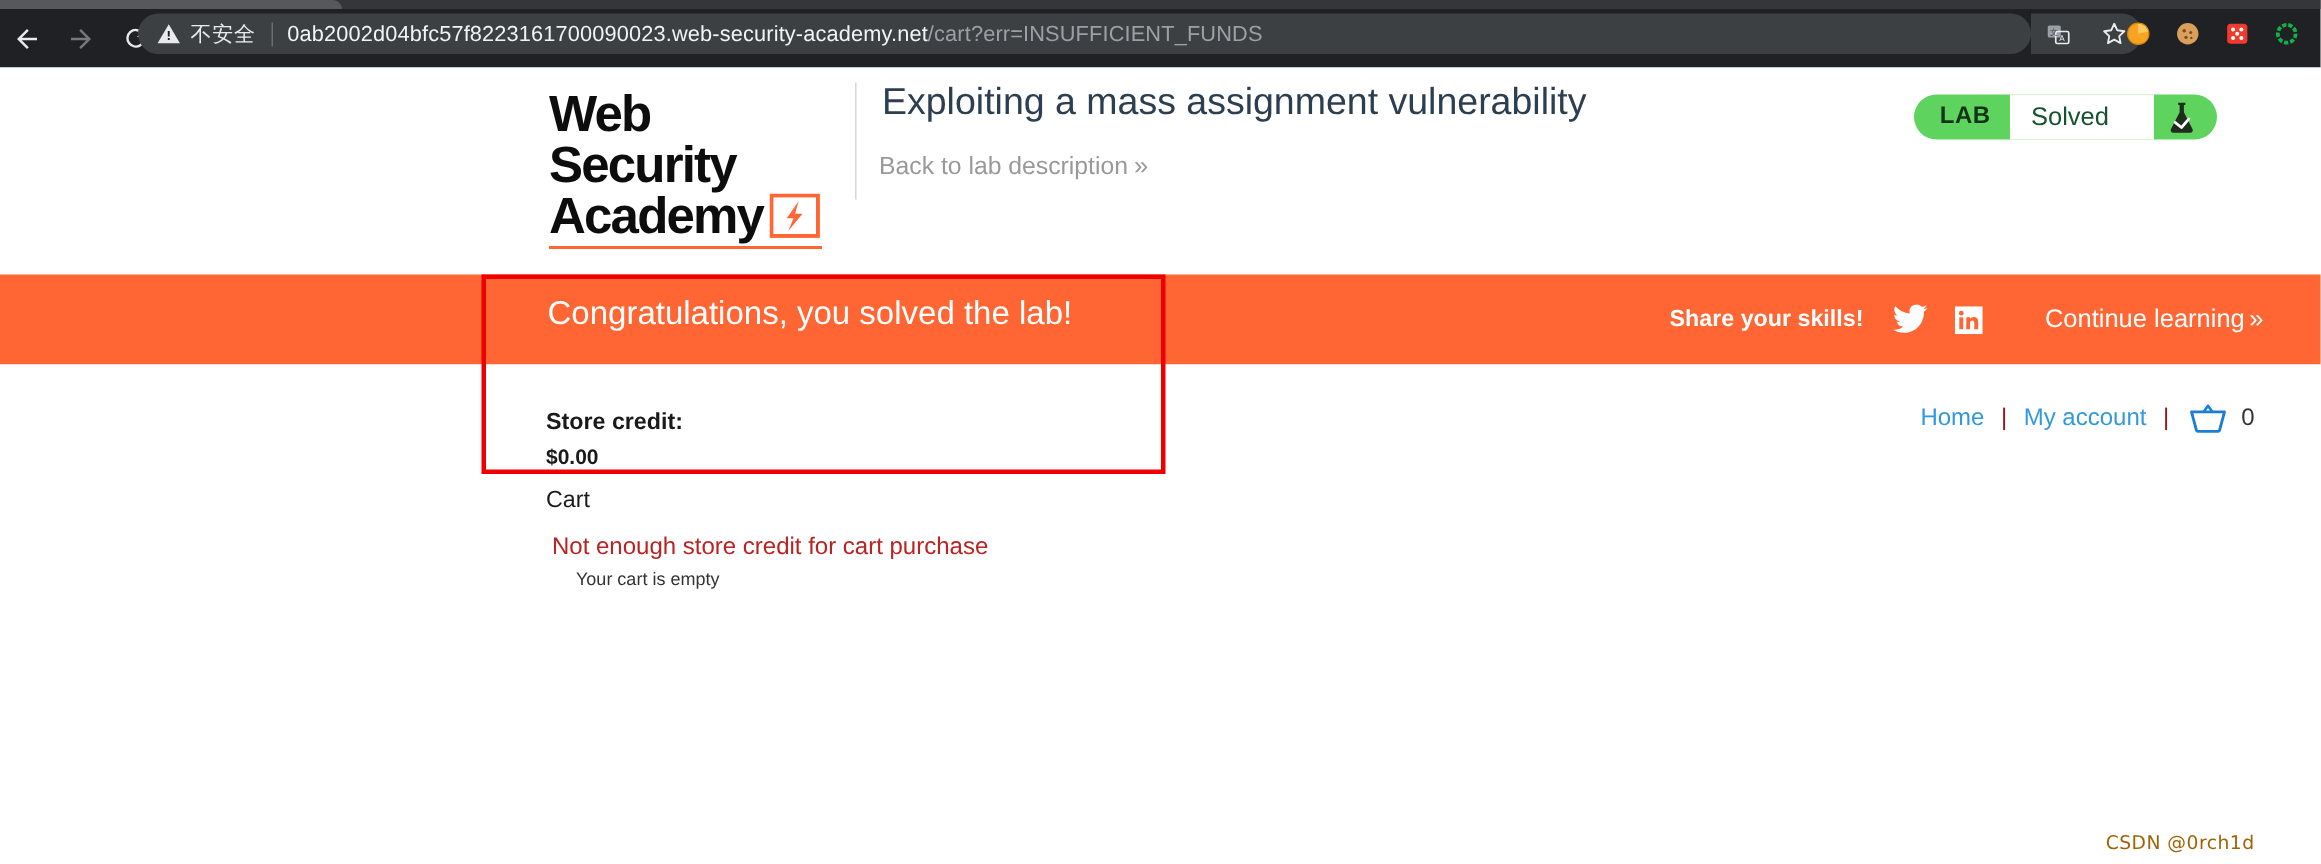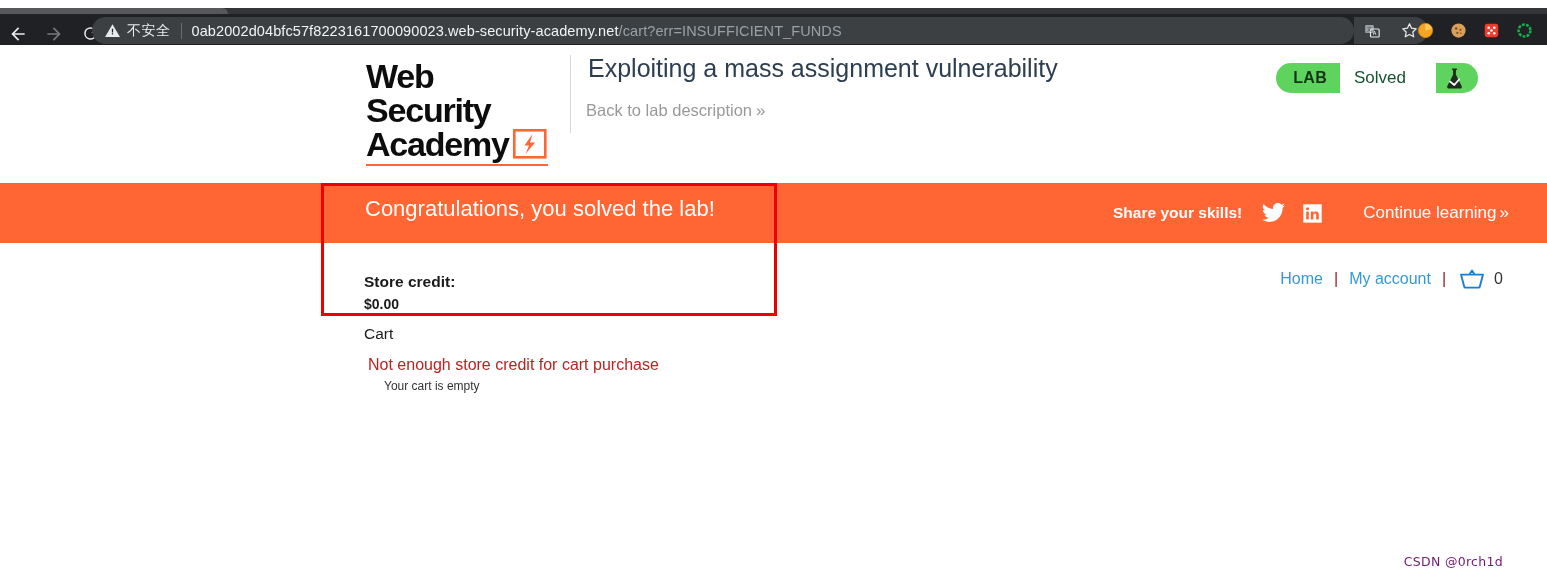--- a/index.html
+++ b/index.html
@@ -6,21 +6,21 @@
   html, body {
     width: 1547px;
     height: 576px;
     overflow: hidden;
     background: #ffffff;
     font-family: "Liberation Sans", sans-serif;
   }
 
   
   #browser-chrome {
-    position: absolute; left: 0; top: 8px;
+    position: absolute; left: 0; top: 0;
     width: 1547px; height: 45px;
     background: #202124;
   }
   #tab-strip {
     position: absolute; left: 0; top: 0;
     width: 1547px; height: 6px;
     background: #35363a;
   }
   #tab-strip .active-tab {
     position: absolute; left: 0; top: 0;
@@ -254,21 +254,21 @@
     left: 321px; top: 183px;
     width: 456px; height: 133px;
     border: 3px solid #ee0000;
     pointer-events: none;
     z-index: 40;
   }
 
   #watermark {
     position: absolute; right: 44px; bottom: 7px;
     font-size: 12.5px;
-    color: #701a75;
+    color: #a16207;
     font-family: "DejaVu Sans", sans-serif;
     letter-spacing: .3px;
   }
 </style>
 </head>
 <body>
 
 <div id="browser-chrome">
 
   <div id="tab-strip">

